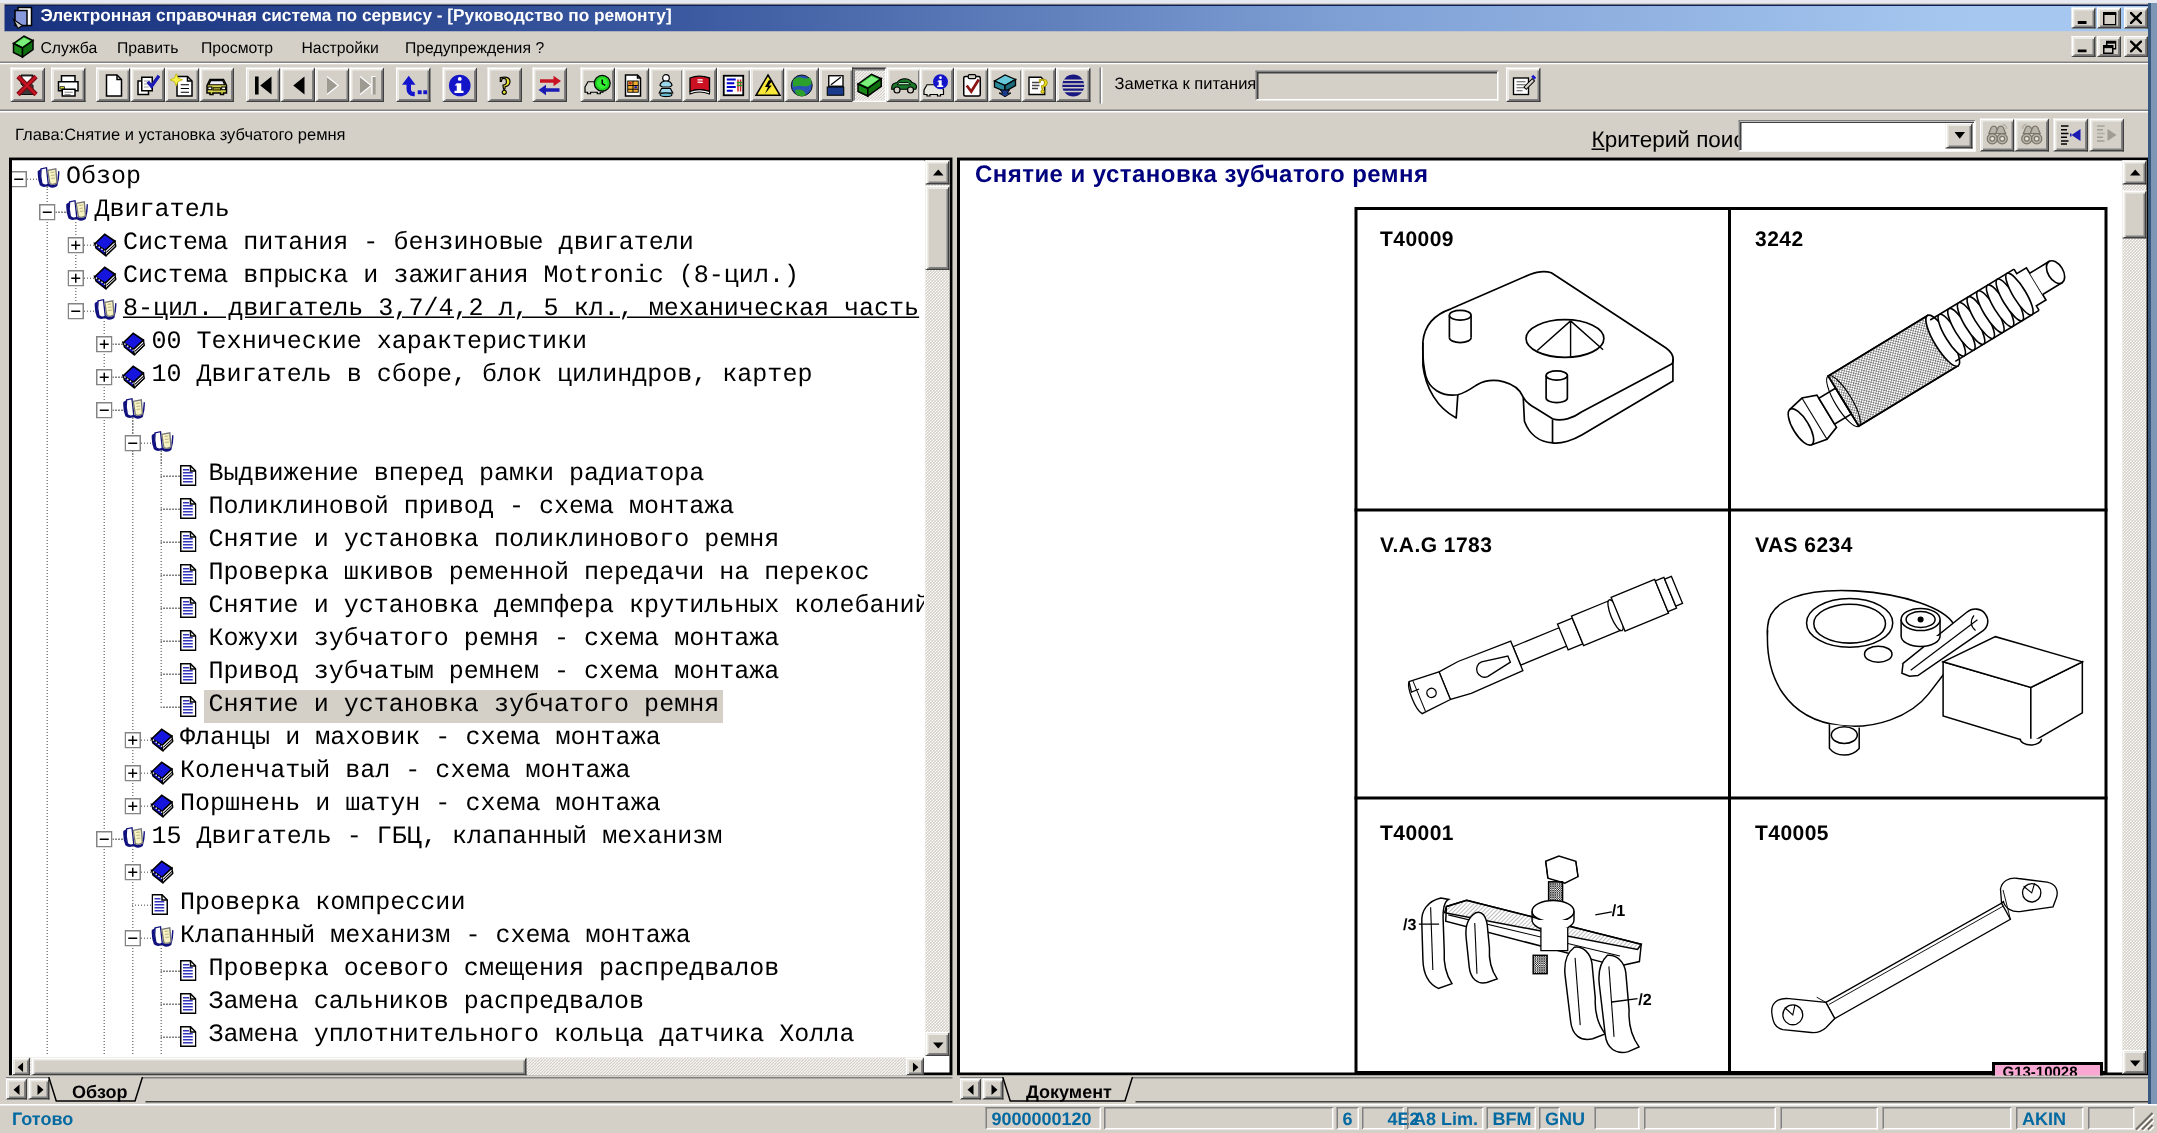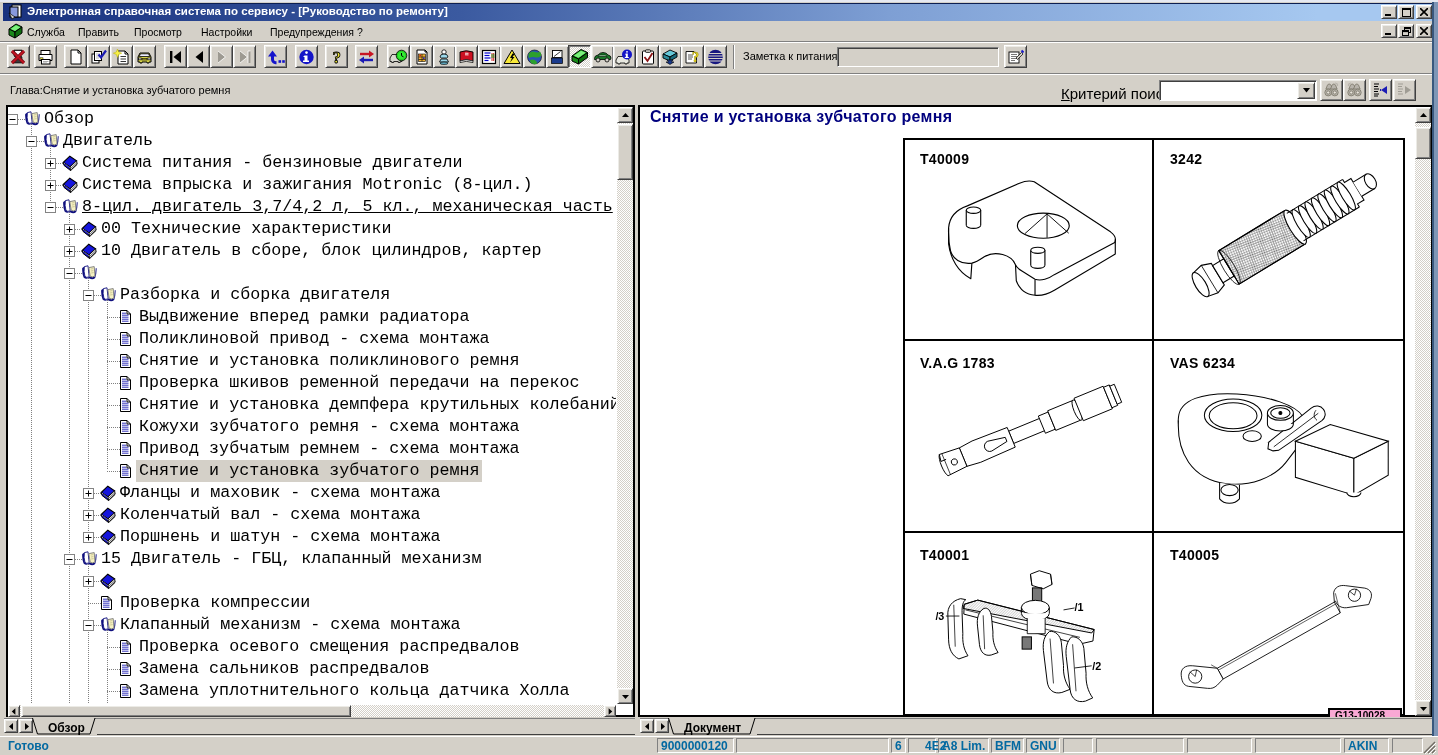--- a/index.html
+++ b/index.html
@@ -459,21 +459,20 @@
       <use href="#openbook"></use>
     </svg>
 <div class="abs doth" style="left:86px;top:188px;width:7px;"></div>
 <svg class="abs" style="left:75px;top:183px" width="11" height="11" viewBox="0 0 11 11">
       <rect x="0.5" y="0.5" width="10" height="10" fill="#fff" stroke="#848484"></rect>
       <path d="M2.5 5.5 h6" stroke="#000" stroke-width="1"></path>
     </svg>
 <svg class="abs" style="left:92px;top:180px" width="16" height="15" viewBox="0 0 16 15">
       <use href="#openbook"></use>
     </svg>
-<div class="abs treetxt" style="left:112px;top:177px;line-height:22px;">Разборка и сборка двигателя</div>
 <div class="abs doth" style="left:99px;top:210px;width:13px;"></div>
 <svg class="abs" style="left:112px;top:203px" width="11" height="14" viewBox="0 0 11 14">
       <use href="#docicon"></use>
     </svg>
 <div class="abs treetxt" style="left:131px;top:199px;line-height:22px;">Выдвижение вперед рамки радиатора</div>
 <div class="abs doth" style="left:99px;top:232px;width:13px;"></div>
 <svg class="abs" style="left:112px;top:225px" width="11" height="14" viewBox="0 0 11 14">
       <use href="#docicon"></use>
     </svg>
 <div class="abs treetxt" style="left:131px;top:221px;line-height:22px;">Поликлиновой привод - схема монтажа</div>
@@ -665,21 +664,21 @@
   </svg>
 <div class="abs" style="left:684px;top:721px;font-size:12px;font-weight:bold;">Документ</div>
 <div class="abs" style="left:0px;top:736px;width:1438px;height:19px;background:#D4D0C8;border-top:1px solid #fff;"></div>
 <div class="abs sb" style="left:8px;top:739px;">Готово</div>
 <div class="abs sunken1 sb" style="left:657px;top:738px;width:77px;height:15px;padding-left:3px;line-height:14px;">9000000120</div>
 <div class="abs sunken1 sb" style="left:736px;top:738px;width:153px;height:15px;padding-left:3px;line-height:14px;"></div>
 <div class="abs sunken1 sb" style="left:891px;top:738px;width:15px;height:15px;padding-left:3px;line-height:14px;">6</div>
 <div class="abs sunken1 sb" style="left:908px;top:738px;width:28px;height:15px;padding-left:16px;line-height:14px;">4E2</div>
 <div class="abs sunken1 sb" style="left:938px;top:738px;width:51px;height:15px;padding-left:3px;line-height:14px;">A8 Lim.</div>
 <div class="abs sunken1 sb" style="left:991px;top:738px;width:33px;height:15px;padding-left:3px;line-height:14px;">BFM</div>
-<div class="abs sunken1 sb" style="left:1026px;top:738px;width:34px;height:15px;padding-left:3px;line-height:14px;">GNU</div>
+<div class="abs sunken1 sb" style="left:1026px;top:738px;width:14px;height:15px;padding-left:3px;line-height:14px;">GNU</div>
 <div class="abs sunken1 sb" style="left:1063px;top:738px;width:30px;height:15px;padding-left:3px;line-height:14px;"></div>
 <div class="abs sunken1 sb" style="left:1096px;top:738px;width:88px;height:15px;padding-left:3px;line-height:14px;"></div>
 <div class="abs sunken1 sb" style="left:1187px;top:738px;width:65px;height:15px;padding-left:3px;line-height:14px;"></div>
 <div class="abs sunken1 sb" style="left:1255px;top:738px;width:86px;height:15px;padding-left:3px;line-height:14px;"></div>
 <div class="abs sunken1 sb" style="left:1344px;top:738px;width:45px;height:15px;padding-left:3px;line-height:14px;">AKIN</div>
 <div class="abs sunken1 sb" style="left:1392px;top:738px;width:31px;height:15px;padding-left:3px;line-height:14px;"></div>
 <svg class="abs" style="left:1423px;top:741px;" width="13" height="13" viewBox="0 0 13 13">
 <path d="M12 1 L1 12 M12 5 L5 12 M12 9 L9 12" stroke="#6e6a62" stroke-width="1.4"></path>
 <path d="M13 2 L2 13 M13 6 L6 13 M13 10 L10 13" stroke="#fff" stroke-width="1"></path>
   </svg>

